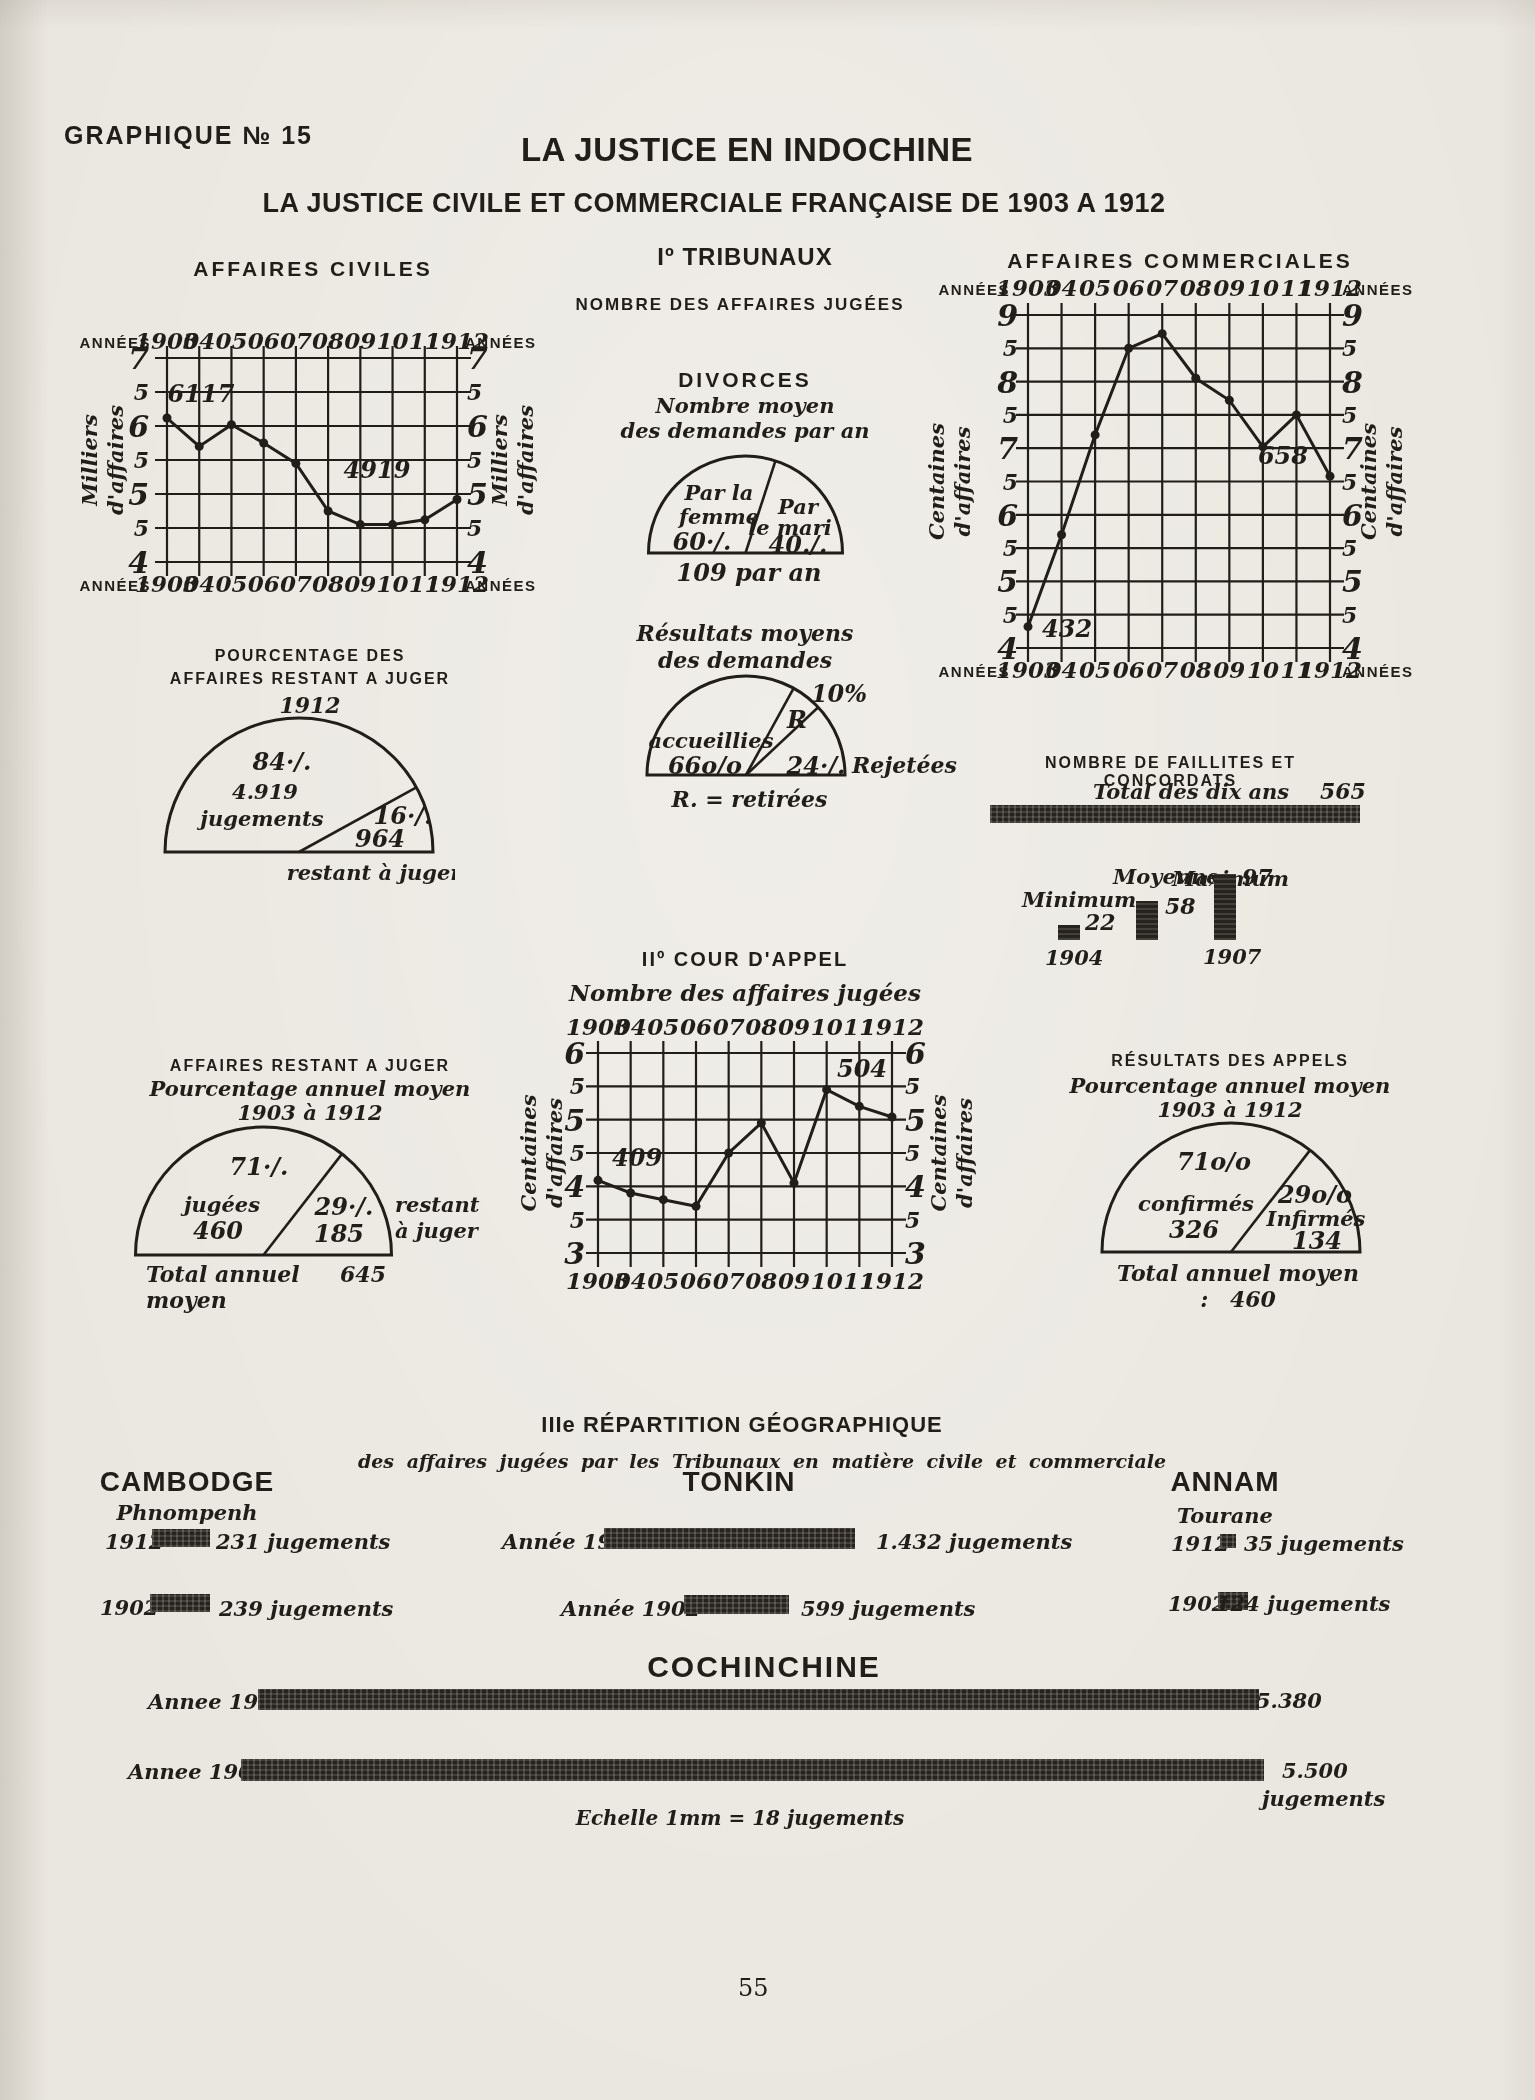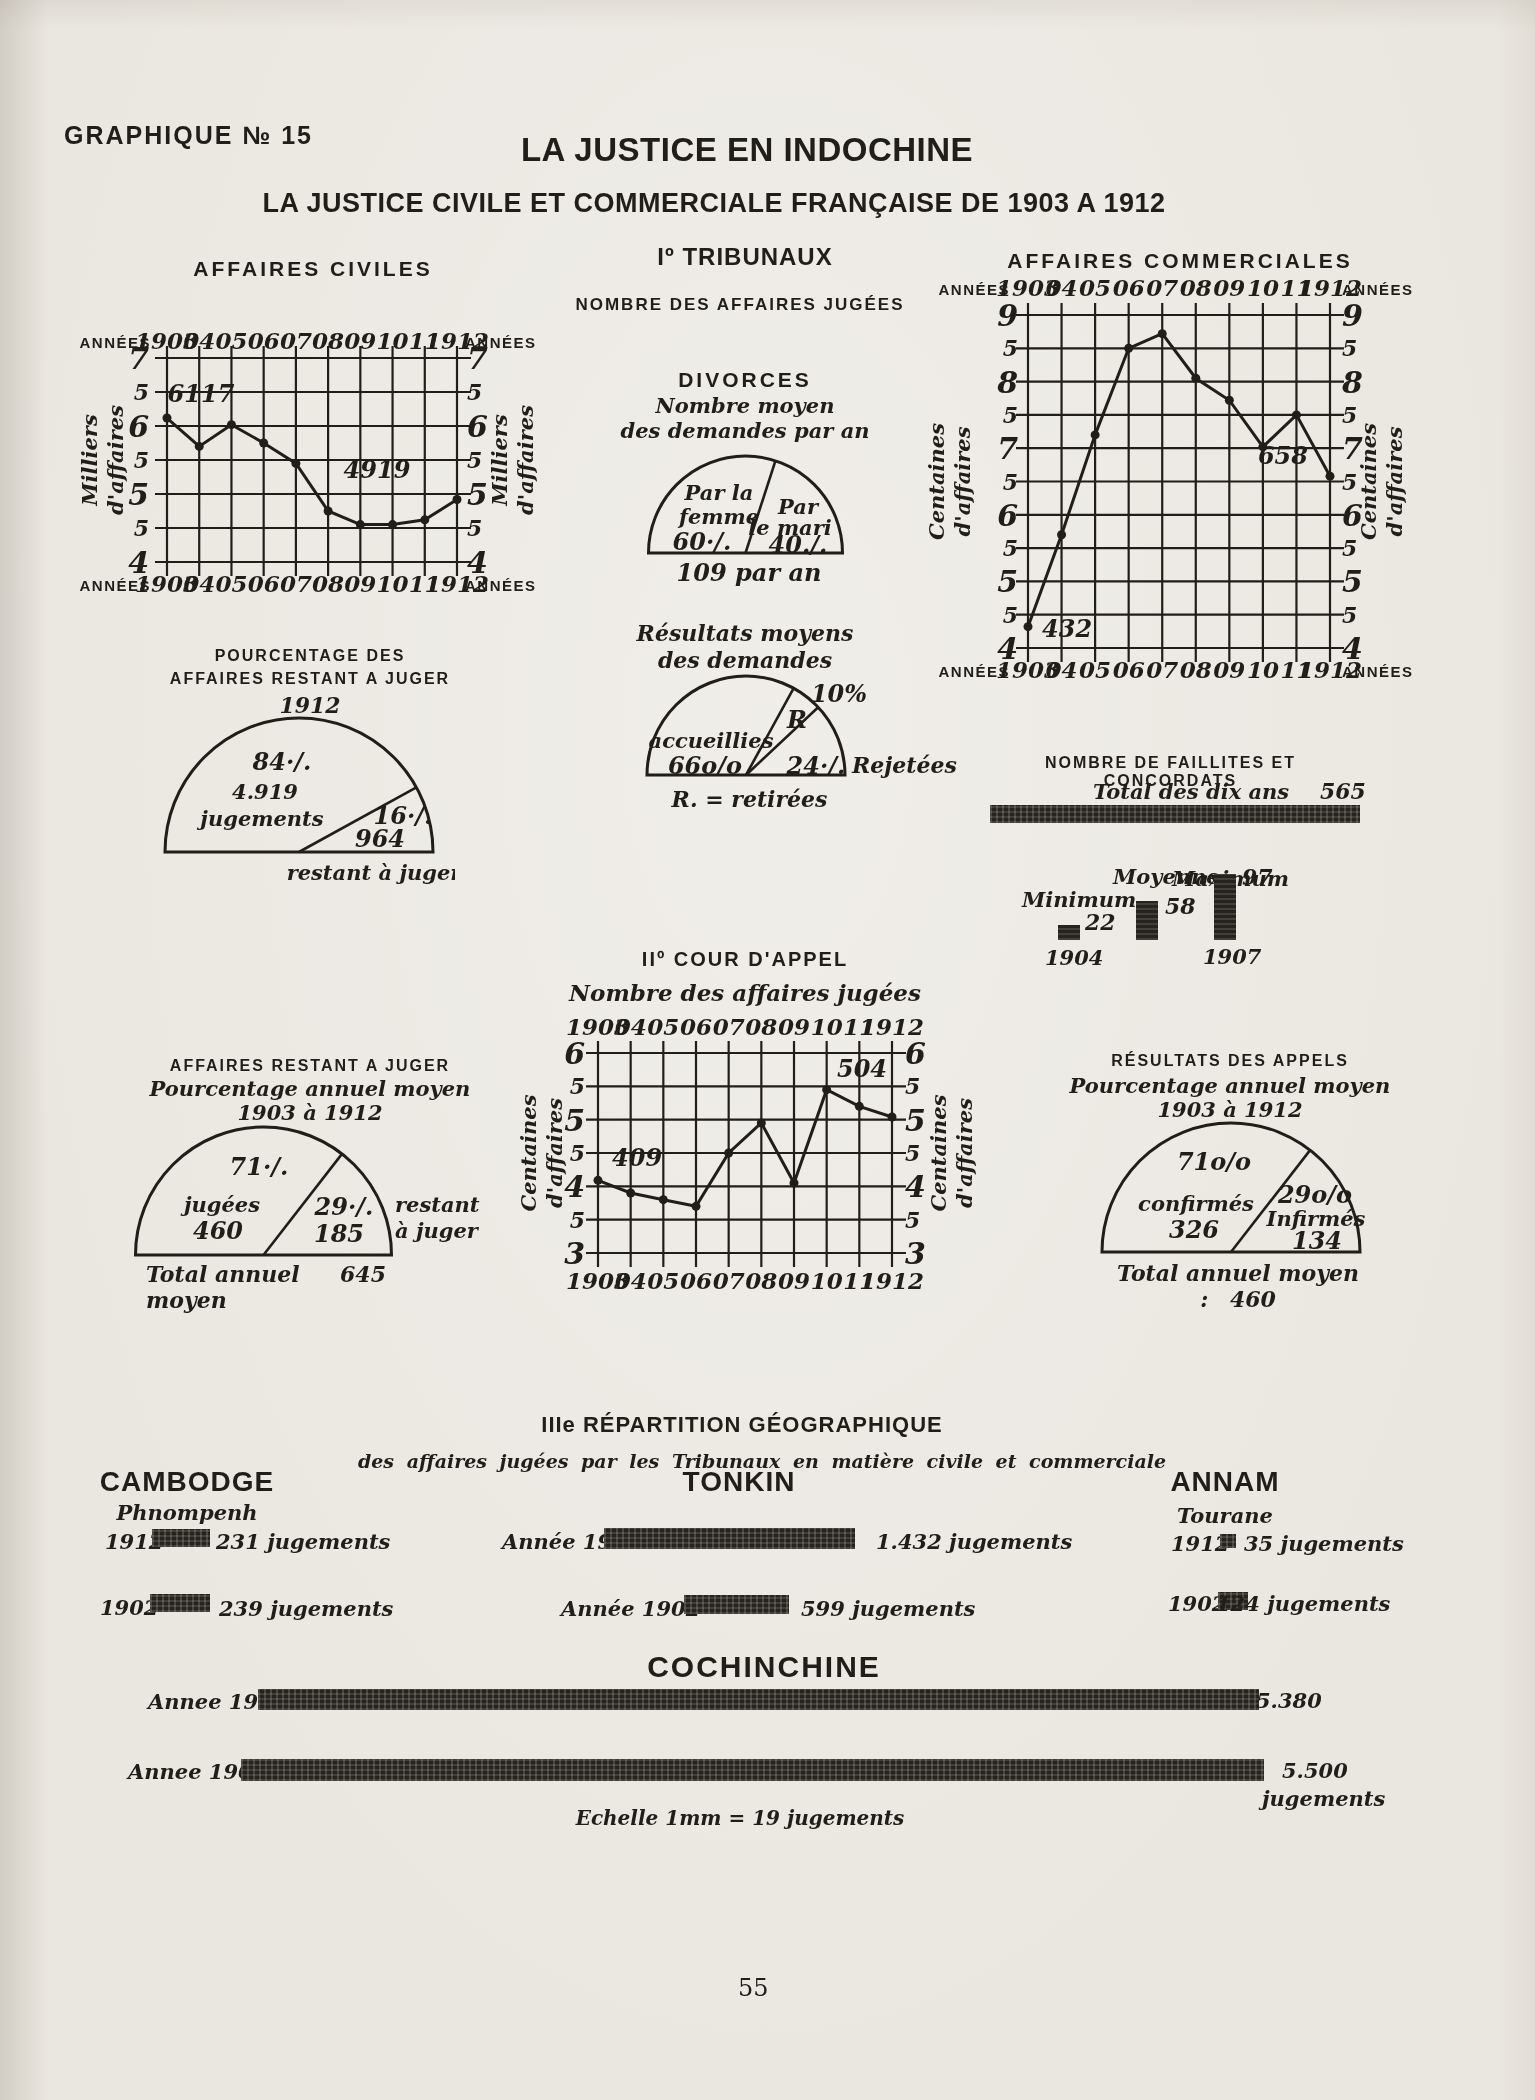--- a/index.html
+++ b/index.html
@@ -424,16 +424,16 @@
 
   <div class="abs ctr coch-name" style="left:0;top:1650px;width:1480px;padding-left:24px;">COCHINCHINE</div>
   <div class="abs it it21" style="left:148px;top:1689px;">Annee 1912</div>
   <div class="hbar" style="left: 258px; top: 1689px; height: 21px; width: 1001px;"></div>
   <div class="abs it it21" style="left:1256px;top:1688px;">5.380</div>
   <div class="abs it it21" style="left:128px;top:1759px;">Annee 1902</div>
   <div class="hbar" style="left: 241px; top: 1759px; height: 22px; width: 1023px;"></div>
   <div class="abs it it21" style="left:1282px;top:1758px;">5.500</div>
   <div class="abs it it21" style="left:1262px;top:1786px;">jugements</div>
 
-  <div class="abs ctr it" style="left:0;top:1806px;width:1480px;font-size:20px;">Echelle 1mm = 19 jugements</div>
+  <div class="abs ctr it" style="left:0;top:1806px;width:1480px;font-size:20px;">Echelle 1mm = 18 jugements</div>
 
   <div class="abs pagenum" style="left:738px;top:1974px;">55</div>
 </div>
 
 </body></html>

